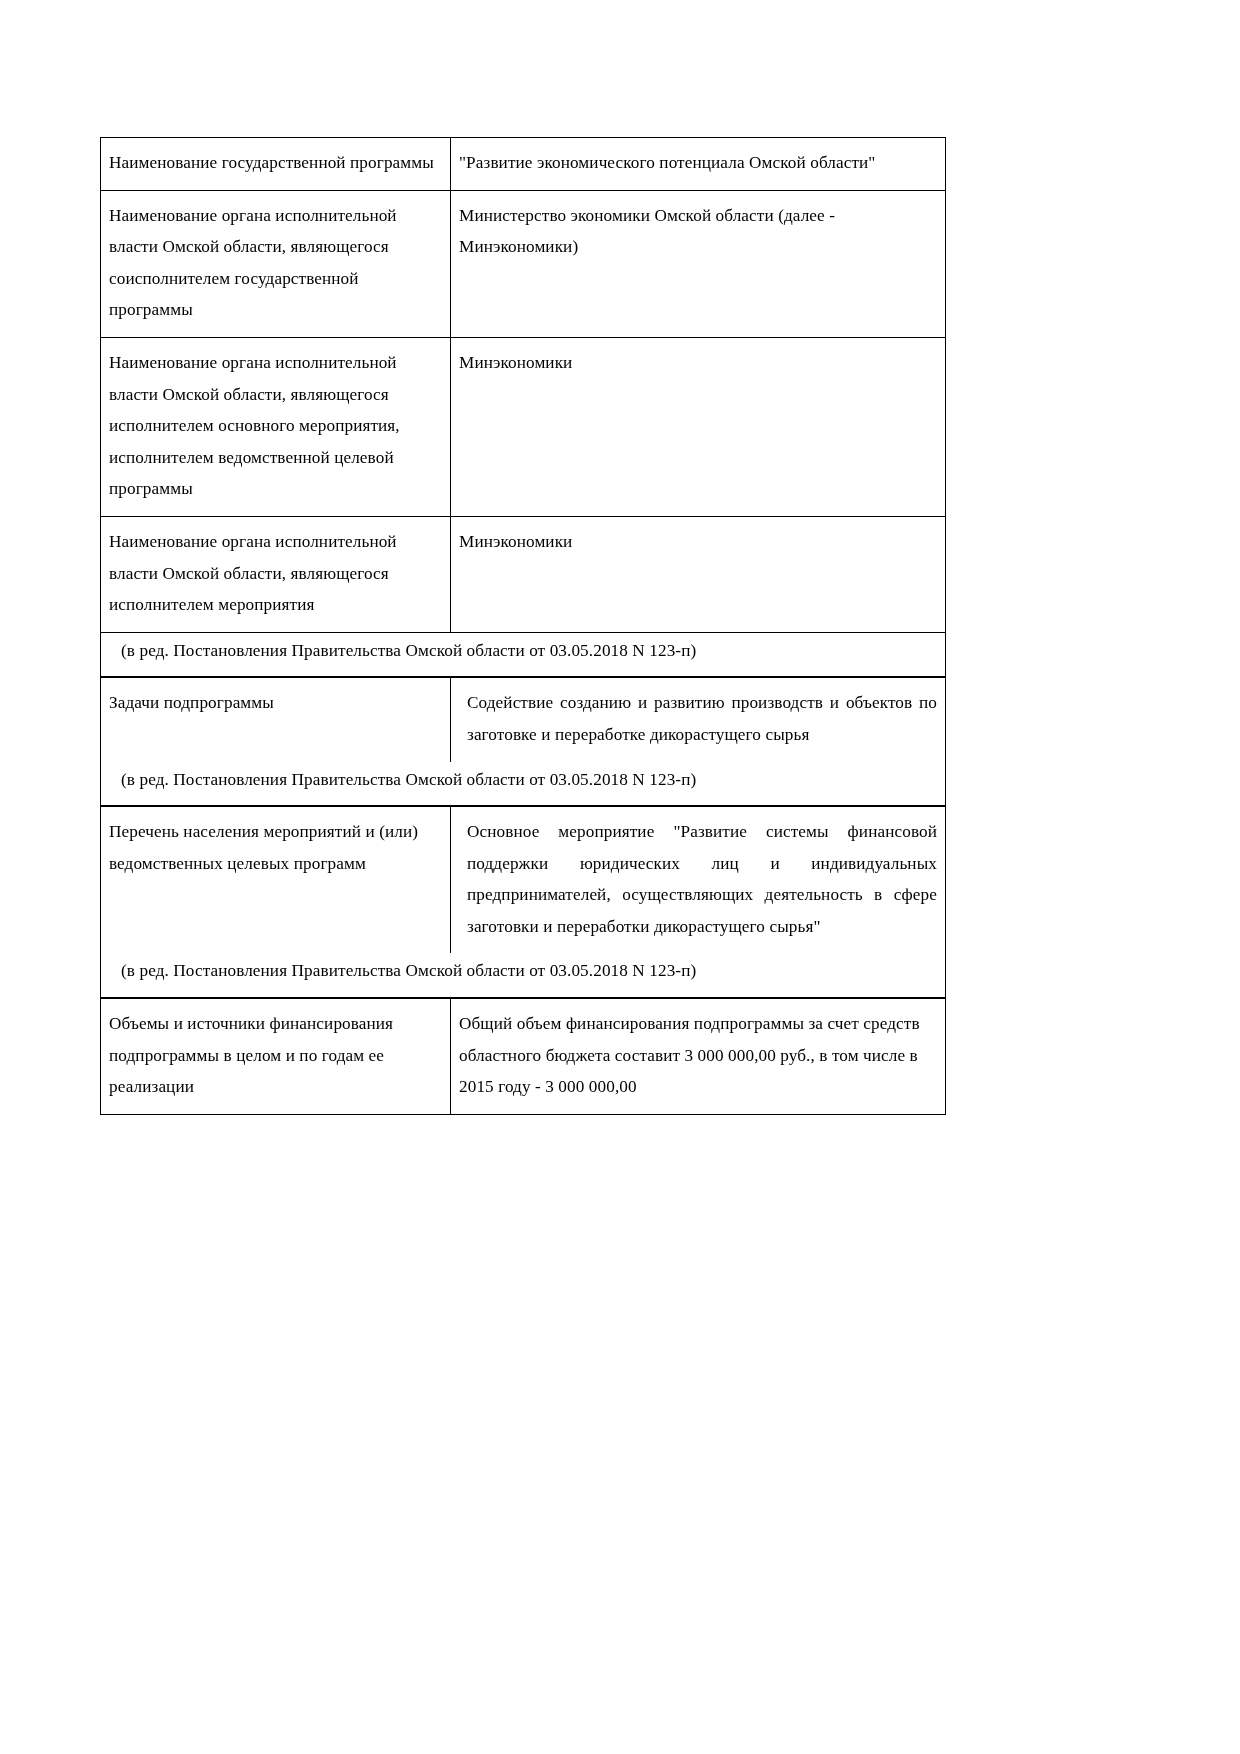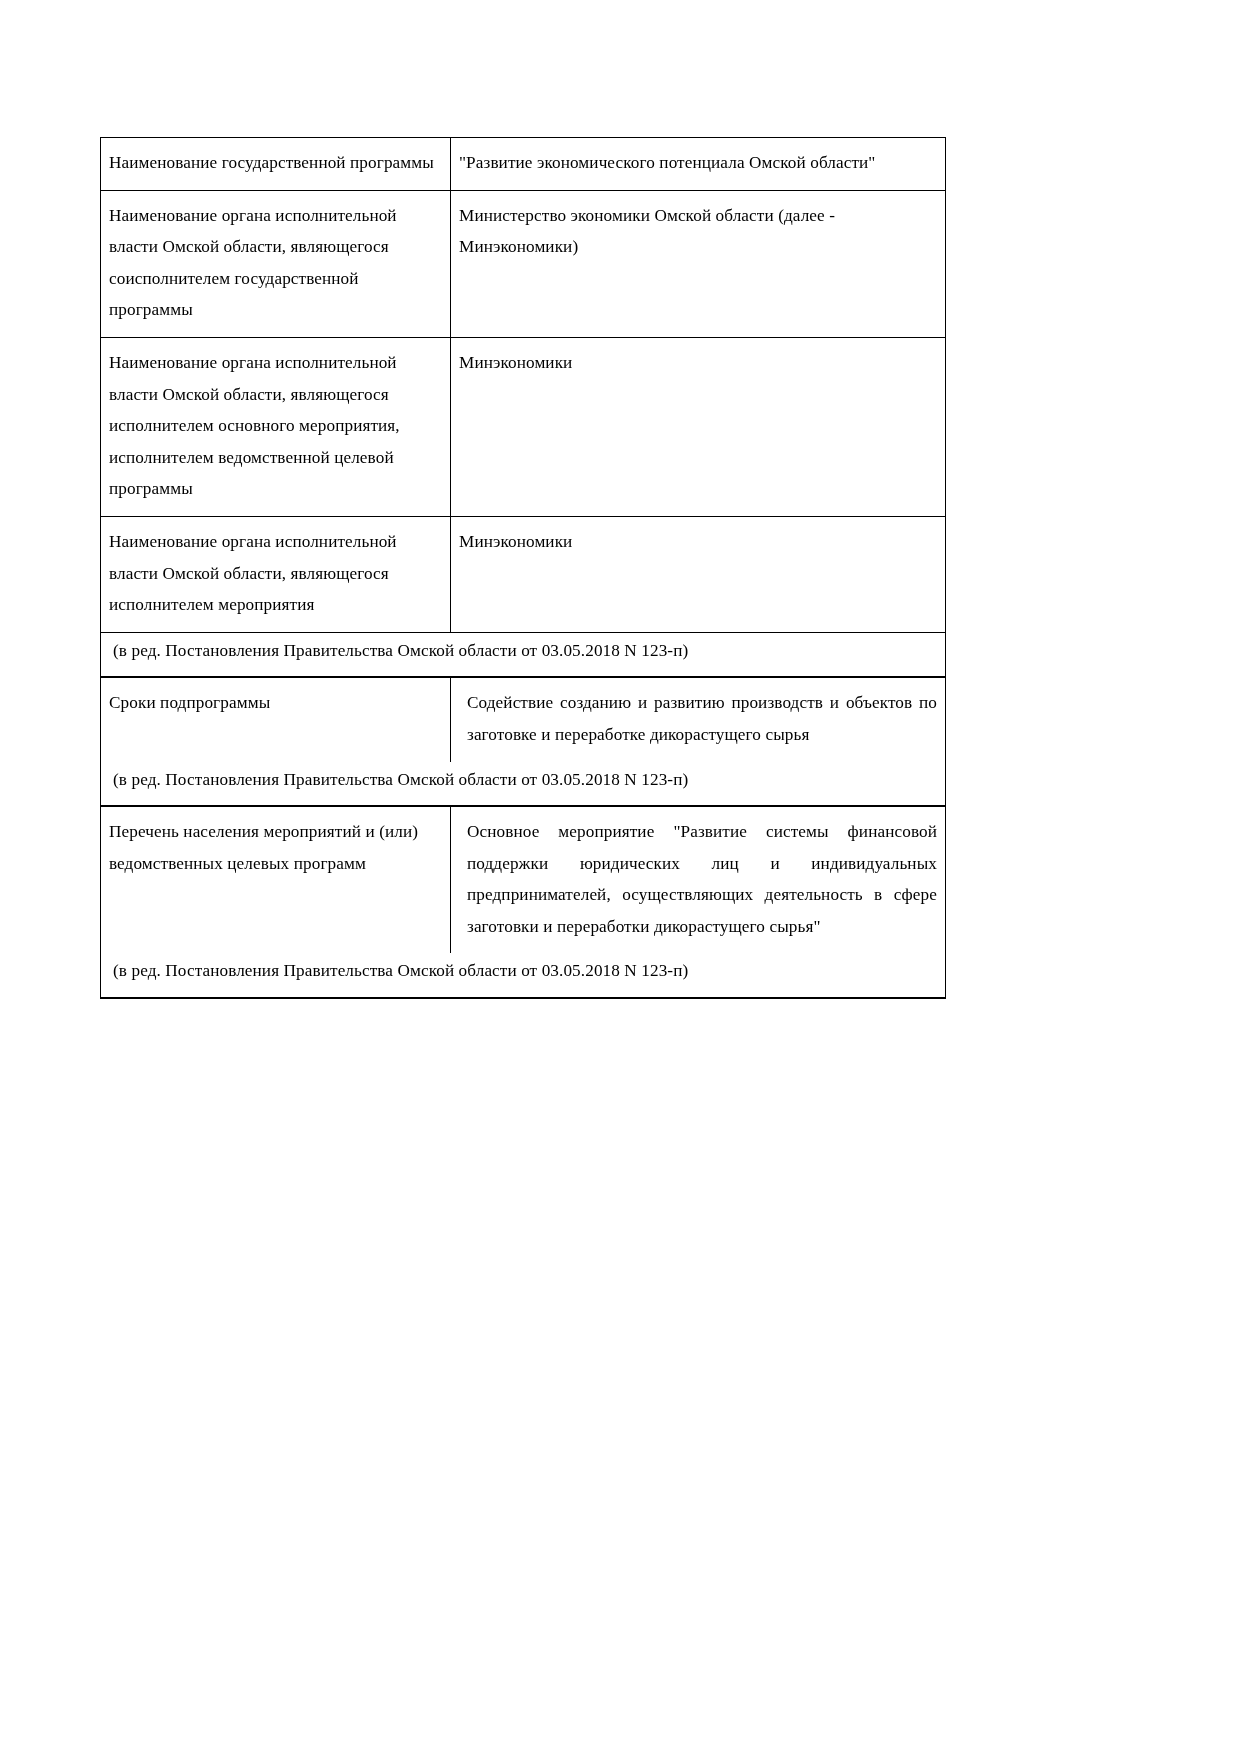--- a/index.html
+++ b/index.html
@@ -52,21 +52,21 @@
     text-align: justify;
     text-align-last: left;
     padding-left: 16px;
   }
   
   .doc-table tr.note td {
     border-top: none;
     border-bottom: 2px solid #000000;
     padding-top: 2px;
     padding-bottom: 10px;
-    padding-left: 12px;
+    padding-left: 20px;
     text-align: left;
     white-space: nowrap;
     margin-top: 24px;
   }
   .doc-table tr.nb > td {
     border-bottom: none;
   }
 </style>
 </head>
 <body>
@@ -100,32 +100,36 @@
         <td class="label">Наименование органа исполнительной власти Омской области, являющегося исполнителем мероприятия</td>
         <td class="value">Минэкономики</td>
       </tr>
 
       <tr class="note">
         <td colspan="2">(в ред. Постановления Правительства Омской области от 03.05.2018 N 123-п)</td>
       </tr>
 
 
       <tr class="nb">
-        <td class="label">Сроки подпрограммы</td>
+        <td class="label">Задачи подпрограммы</td>
         <td class="value justify">Содействие созданию и развитию производств и объектов по заготовке и переработке дикорастущего сырья</td>
       </tr>
       <tr class="note">
         <td colspan="2">(в ред. Постановления Правительства Омской области от 03.05.2018 N 123-п)</td>
       </tr>
 
       <tr class="nb">
         <td class="label">Перечень населения мероприятий и (или) ведомственных целевых программ</td>
         <td class="value justify">Основное мероприятие "Развитие системы финансовой поддержки юридических лиц и индивидуальных предпринимателей, осуществляющих деятельность в сфере заготовки и переработки дикорастущего сырья"</td>
       </tr>
       <tr class="note">
         <td colspan="2">(в ред. Постановления Правительства Омской области от 03.05.2018 N 123-п)</td>
       </tr>
 
+      <tr>
+        <td class="label">Объемы и источники финансирования подпрограммы в целом и по годам ее реализации</td>
+        <td class="value">Общий объем финансирования подпрограммы за счет средств областного бюджета составит 3 000 000,00 руб., в том числе в 2015 году - 3 000 000,00</td>
+      </tr>
 
     </tbody>
   </table>
 
 </div>
 
 </body></html>

